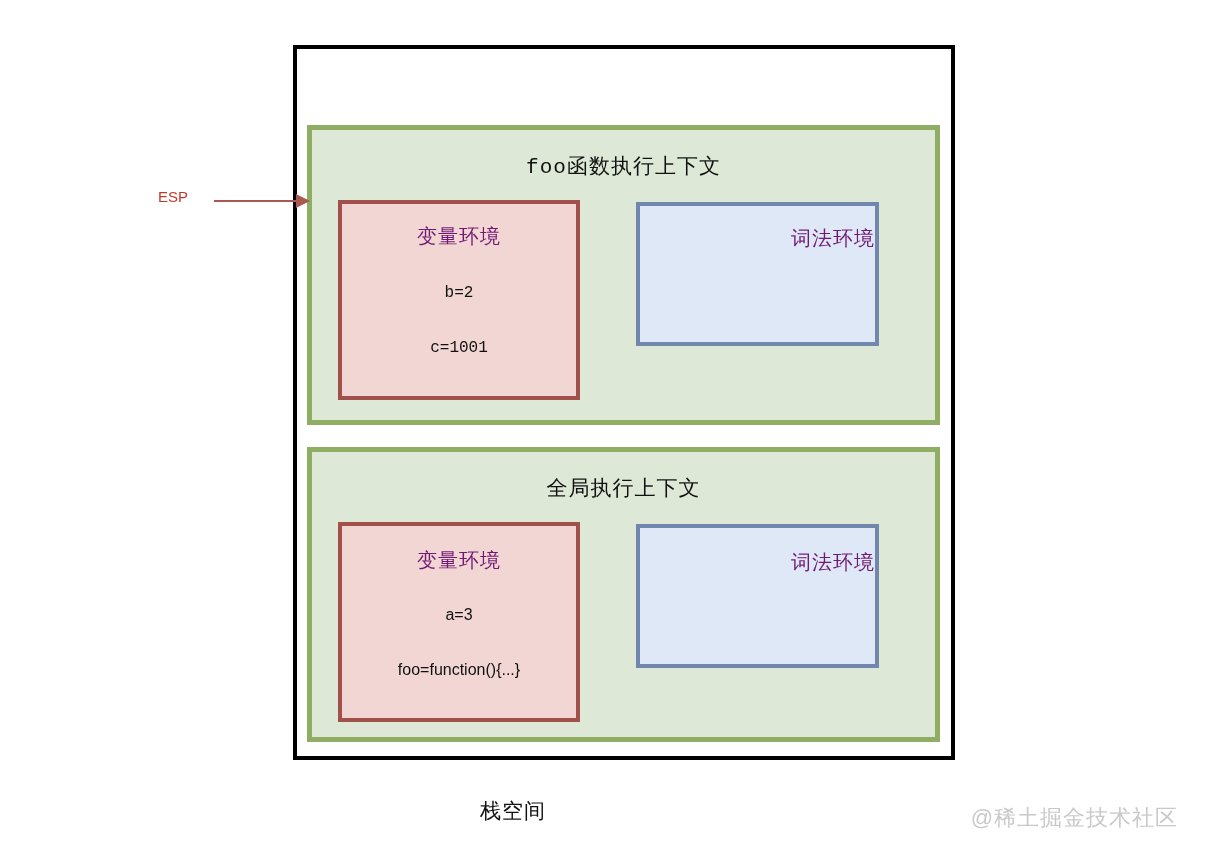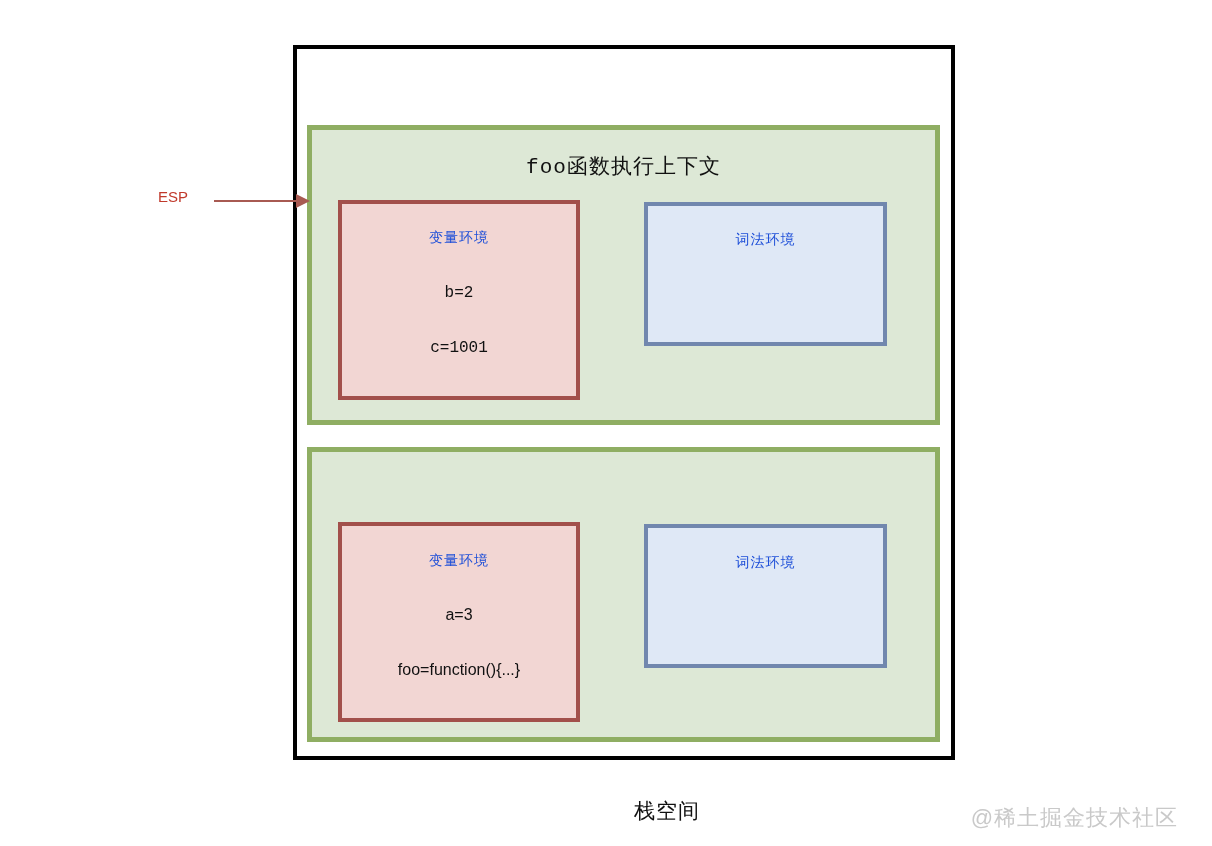--- a/index.html
+++ b/index.html
@@ -55,29 +55,30 @@
     padding-top: 23px;
     row-gap: 33px;
   }
   .var-env {
     left: 26px; top: 70px;
     width: 242px; height: 200px;
     background: var(--variable-fill, #f2d6d3);
     border: 4px solid var(--variable-border, #a2504b);
   }
   .lex-env {
-    left: 332px; top: 72px;
+    left: 324px; top: 72px;
     width: 243px; height: 144px;
     background: var(--lexical-fill, #dfe8f6);
     border: 4px solid var(--lexical-border, #7187ae);
+    align-items: flex-end;
   }
   .env-title {
-    font-size: 14px;
+    font-size: 20px;
     line-height: 22px;
-    color: #1d4ed8;
+    color: #701a75;
     letter-spacing: 1px;
   }
   .env-entry {
     font-size: 16px;
     line-height: 22px;
     color: #111111;
   }
 
   
   .esp-label {
@@ -102,21 +103,21 @@
     border-bottom: 7px solid transparent;
     border-left: 14px solid var(--arrow-red, #a85a52);
     z-index: 5;
   }
 
   
   .stack-label {
     position: absolute;
     left: 480px; top: 797px;
     width: 220px;
-    text-align: right;
+    text-align: left;
     font-size: 21px;
     color: #111111;
     letter-spacing: 1px;
   }
 
   
   .watermark {
     position: absolute;
     right: 34px; top: 803px;
     font-size: 22px;
@@ -143,20 +144,21 @@
       <div class="env-entry">b=2</div>
       <div class="env-entry">c=1001</div>
     </div>
 
     <div class="env-box lex-env">
       <div class="env-title">词法环境</div>
     </div>
   </div>
 
   <div class="context-box ctx-global">
+    <div class="ctx-title">全局执行上下文</div>
 
     <div class="env-box var-env">
       <div class="env-title">变量环境</div>
       <div class="env-entry">a=3</div>
       <div class="env-entry">foo=function(){...}</div>
     </div>
 
     <div class="env-box lex-env">
       <div class="env-title">词法环境</div>
     </div>

